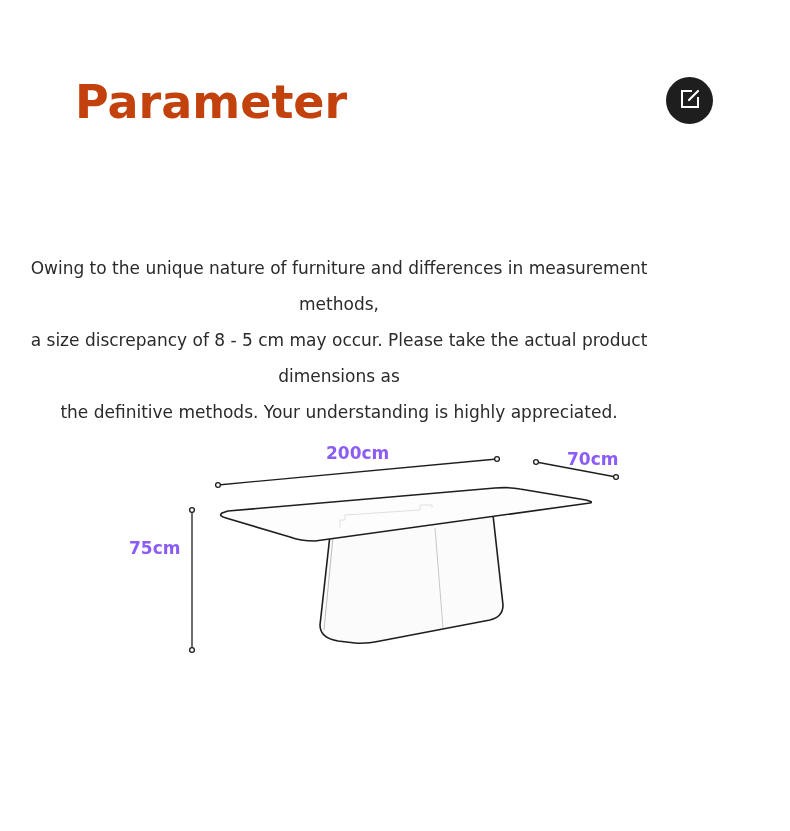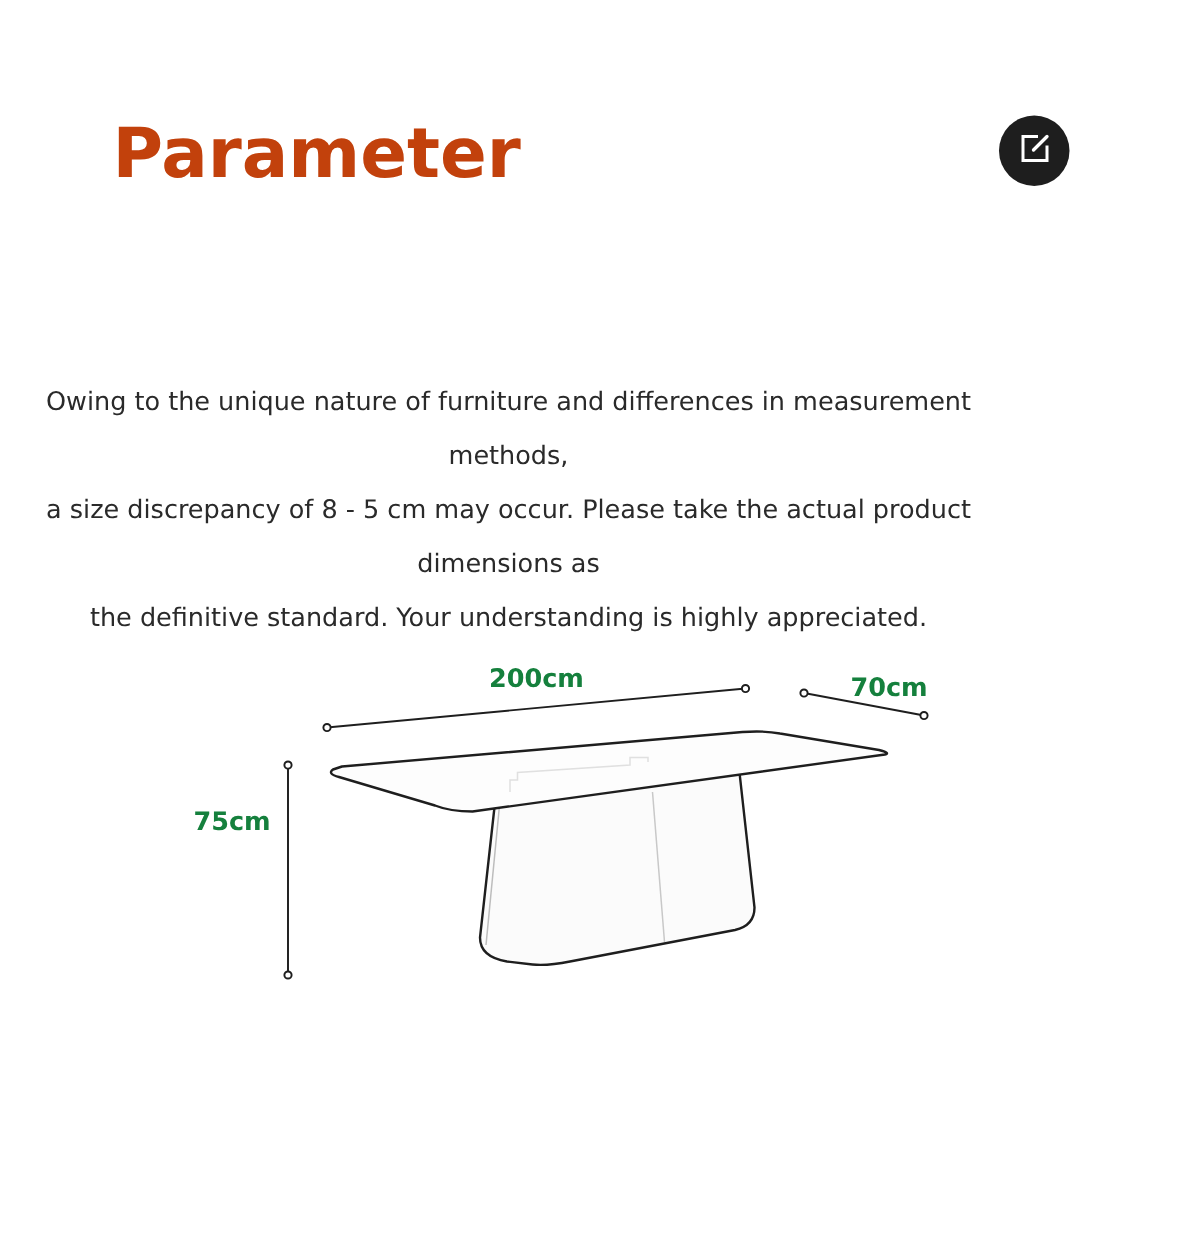--- a/index.html
+++ b/index.html
@@ -7,21 +7,21 @@
            font-family: "DejaVu Sans", "Liberation Sans", sans-serif; color: #1a1a1a; }
     .title { position: absolute; left: 75px; top: 72px; font-size: 46px; font-weight: bold;
              letter-spacing: 0px; color: #c2410c; line-height: 60px; margin: 0; }
     .edit-btn { position: absolute; left: 666px; top: 77px; width: 47px; height: 47px;
                 border-radius: 50%; background: #1e1e1e; display: flex; align-items: center;
                 justify-content: center; cursor: pointer; }
     .notice { position: absolute; left: 0; top: 250px; width: 678px; text-align: center;
               font-size: 17px; line-height: 36px; color: #2a2a2a; }
     .notice p { margin: 0; }
     .diagram { position: absolute; left: 0; top: 0; width: 790px; height: 831px; pointer-events: none; }
-    .dim-label { position: absolute; font-weight: bold; font-size: 17px; color: #15803d; }
+    .dim-label { position: absolute; font-weight: bold; font-size: 17px; color: #8b5cf6; }
     .dim-200 { left: 326px; top: 443px; }
     .dim-70 { left: 567px; top: 449px; }
     .dim-75 { left: 129px; top: 538px; }
   </style>
 </head>
 <body>
 
 <h1 class="title">Parameter</h1>
 
 <div class="edit-btn">
@@ -29,21 +29,21 @@
     <svg width="22" height="22" viewBox="0 0 22 22">
       <path d="M13 3 H3 V19 H19 V9" fill="none" stroke="#ffffff" stroke-width="2"></path>
       <path d="M10 12 L19 3" fill="none" stroke="#ffffff" stroke-width="2.2" stroke-linecap="round"></path>
     </svg>
   </span>
 </div>
 
 <div class="notice">
   <p>Owing to the unique nature of furniture and differences in measurement methods,</p>
   <p>a size discrepancy of 8 - 5 cm may occur. Please take the actual product dimensions as</p>
-  <p>the definitive standard. Your understanding is highly appreciated.</p>
+  <p>the definitive methods. Your understanding is highly appreciated.</p>
 </div>
 
 <svg class="diagram" viewBox="0 0 790 831">
 
   <g stroke="#1e1e1e" fill="#ffffff">
     <line x1="218" y1="485" x2="497" y2="459" stroke-width="1.3"></line>
     <circle cx="218" cy="485" r="2.4" stroke-width="1.3"></circle>
     <circle cx="497" cy="459" r="2.4" stroke-width="1.3"></circle>
   </g>
 

